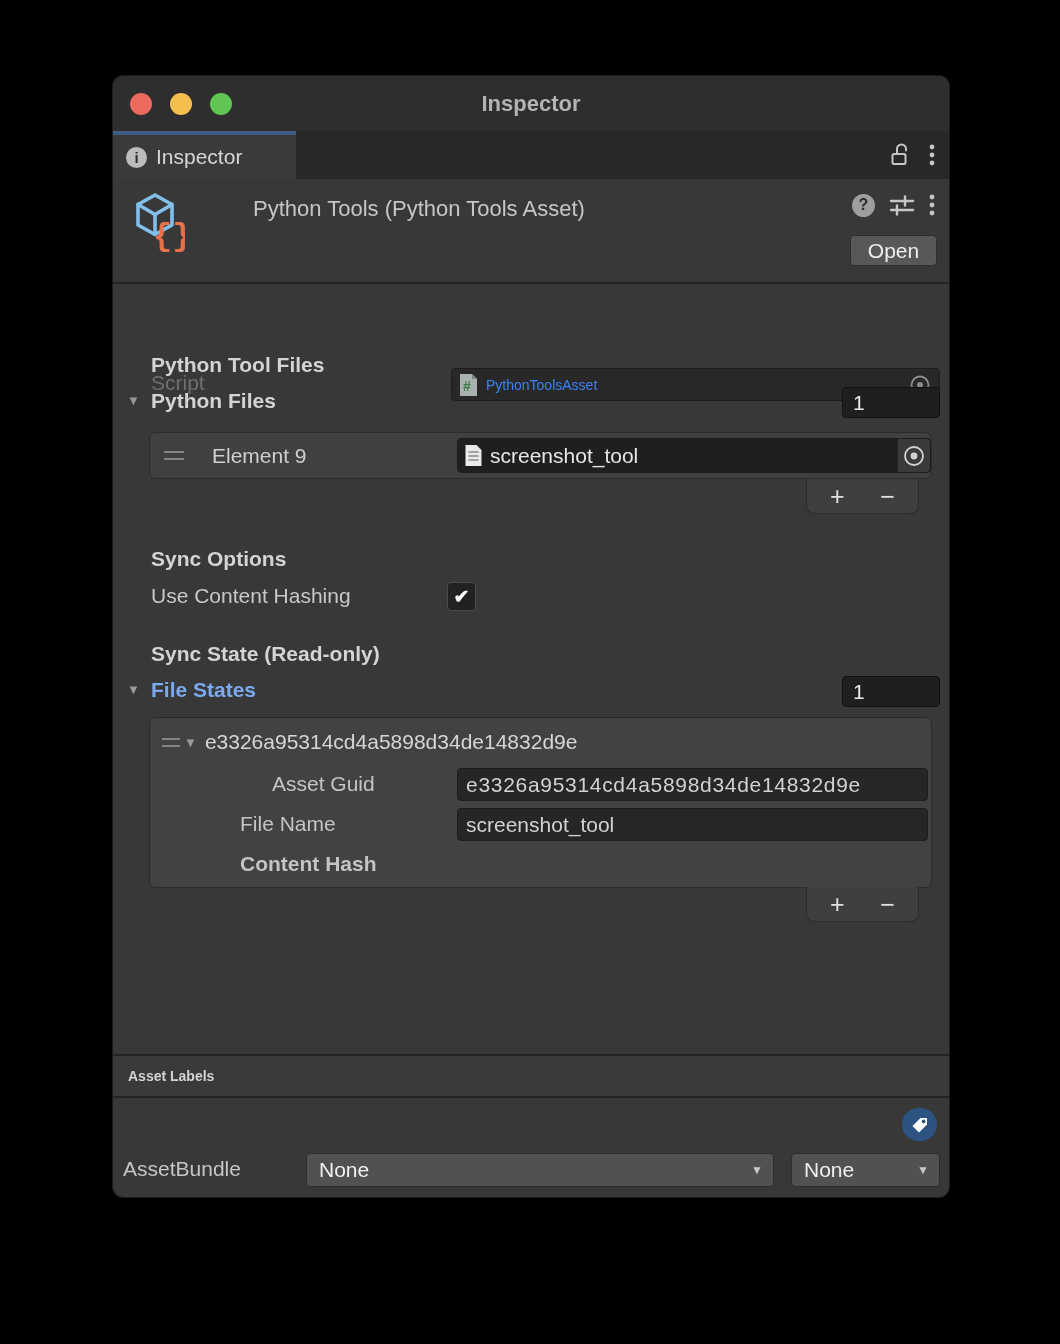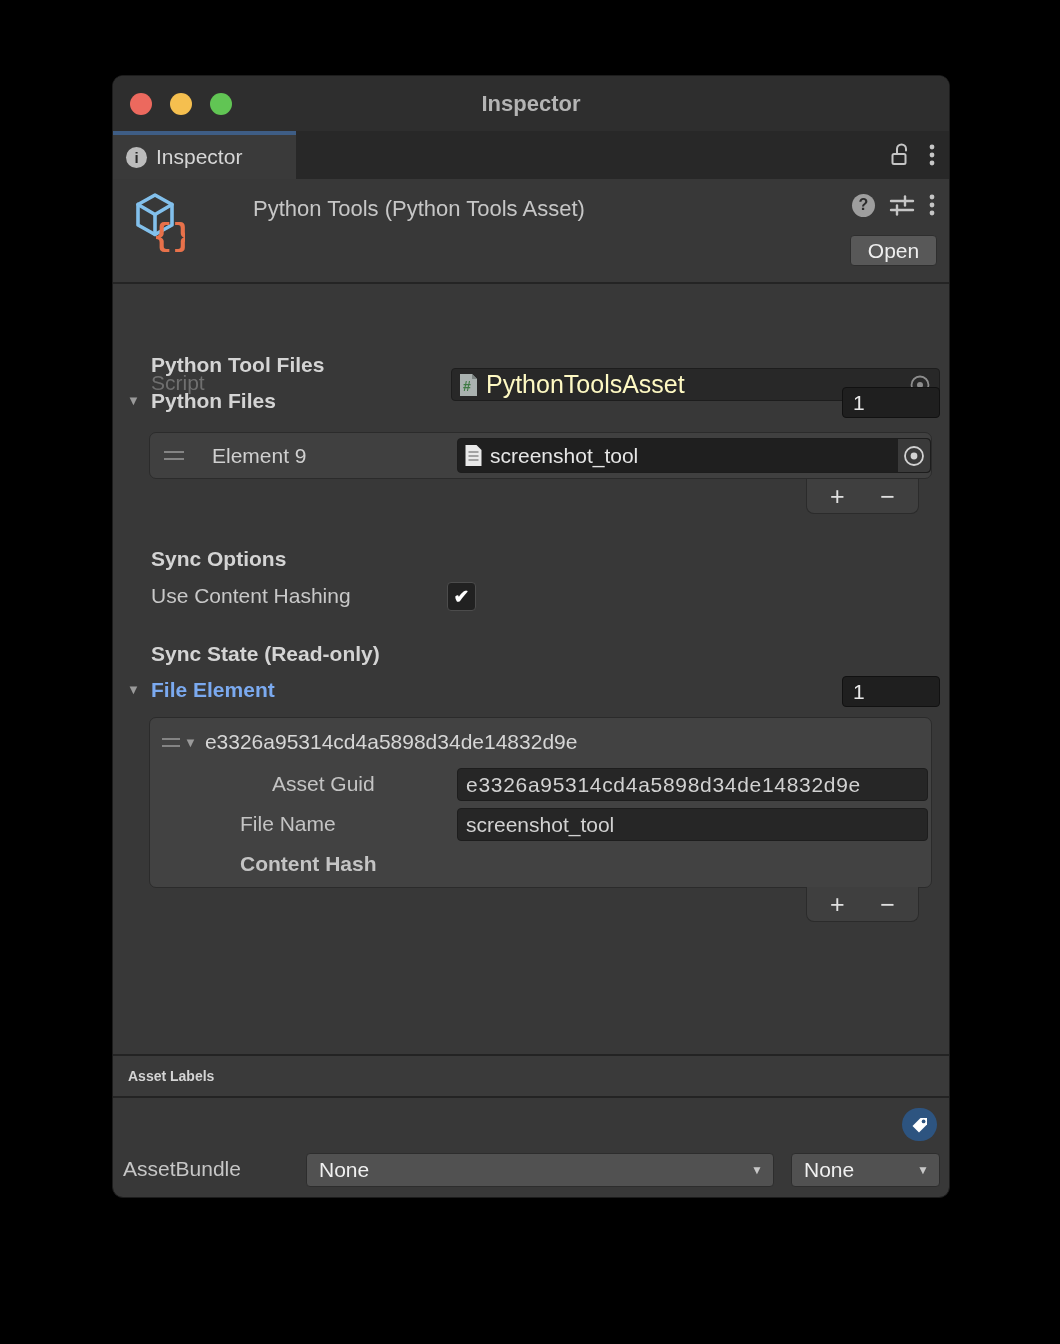--- a/index.html
+++ b/index.html
@@ -135,21 +135,21 @@
 
   <div class="abs row-label dim" style="left:38px; top:295px;">Script</div>
   <div class="abs text-field" style="left:338px; top:292px; width:489px; height:33px; position:absolute;">
     <span style="margin:0 7px 0 6px;">
       <svg width="21" height="24" viewBox="0 0 21 24">
         <path d="M2 1 h12 l5 5 v17 h-17 z" fill="#aab2b0"></path>
         <path d="M14 1 l5 5 h-5 z" fill="#7d8583"></path>
         <text x="5" y="18" font-size="14" font-weight="bold" fill="#3f7a44" font-family="Liberation Sans, sans-serif">#</text>
       </svg>
     </span>
-    <span style="color:#fef9c3; font-size:25px;">PythonToolsAsset</span>
+    <span style="color:#3b82f6; font-size:14px;">PythonToolsAsset</span>
     <span style="position:absolute; right:8px;">
       <svg width="22" height="22" viewBox="0 0 22 22">
         <circle cx="11" cy="11" r="8.5" fill="none" stroke="#8d8d8d" stroke-width="1.8"></circle>
         <circle cx="11" cy="11" r="3" fill="#8d8d8d"></circle>
       </svg>
     </span>
   </div>
 
   <div class="abs bold-header" style="left:38px; top:277px;">Python Tool Files</div>
 
@@ -186,21 +186,21 @@
   </div>
 
   <div class="abs bold-header" style="left:38px; top:471px;">Sync Options</div>
   <div class="abs row-label" style="left:38px; top:508px;">Use Content Hashing</div>
   <div class="abs checkbox" style="left:334px; top:506px;">
     <span>✔</span>
   </div>
 
   <div class="abs bold-header" style="left:38px; top:566px;">Sync State (Read-only)</div>
   <div class="abs foldout-tri" style="left:14px; top:606px;">▼</div>
-  <div class="abs bold-header" style="left:38px; top:602px; color:#7baaf0;">File Element</div>
+  <div class="abs bold-header" style="left:38px; top:602px; color:#7baaf0;">File States</div>
   <div class="abs size-field" style="left:729px; top:600px; width:98px; height:31px;">1</div>
 
   <div class="abs box" style="left:36px; top:641px; width:783px; height:171px; background:#424242;">
     <div style="position:absolute; left:12px; top:12px; display:flex; align-items:center;">
       <span class="drag-handle" style="width:18px;"></span>
       <span class="foldout-tri" style="margin-left:4px;">▼</span>
       <span style="margin-left:8px; font-size:21px; color:#d6d6d6;">e3326a95314cd4a5898d34de14832d9e</span>
     </div>
 
     <div class="abs fs-field-label" style="left:90px; top:54px;margin-left:32px;">Asset Guid</div>

